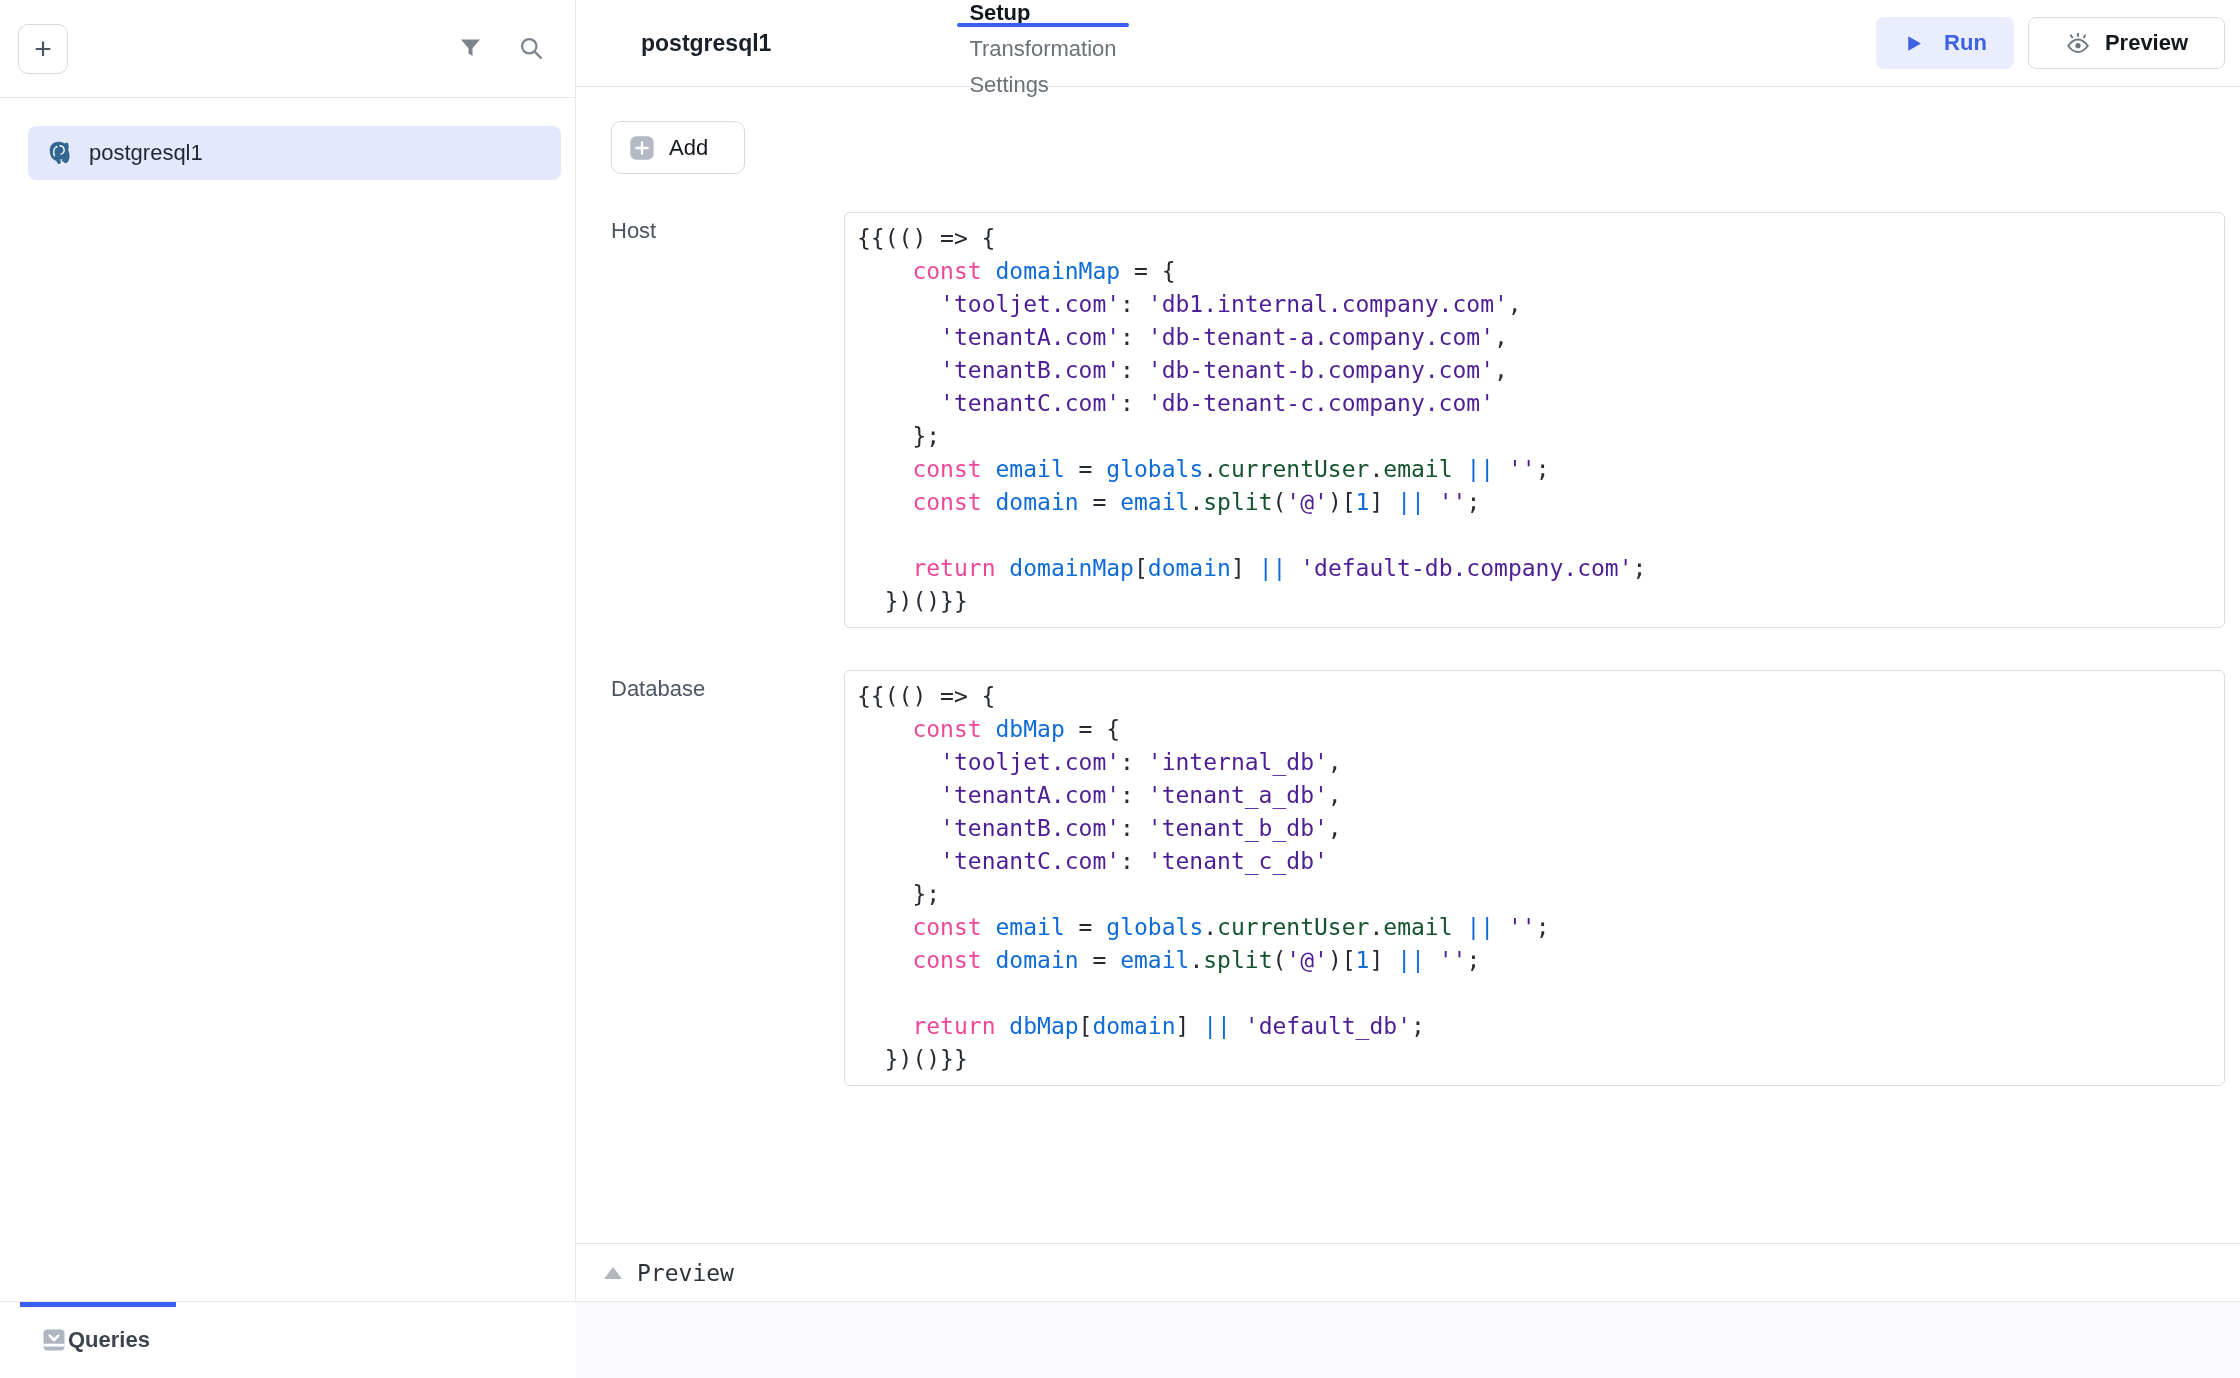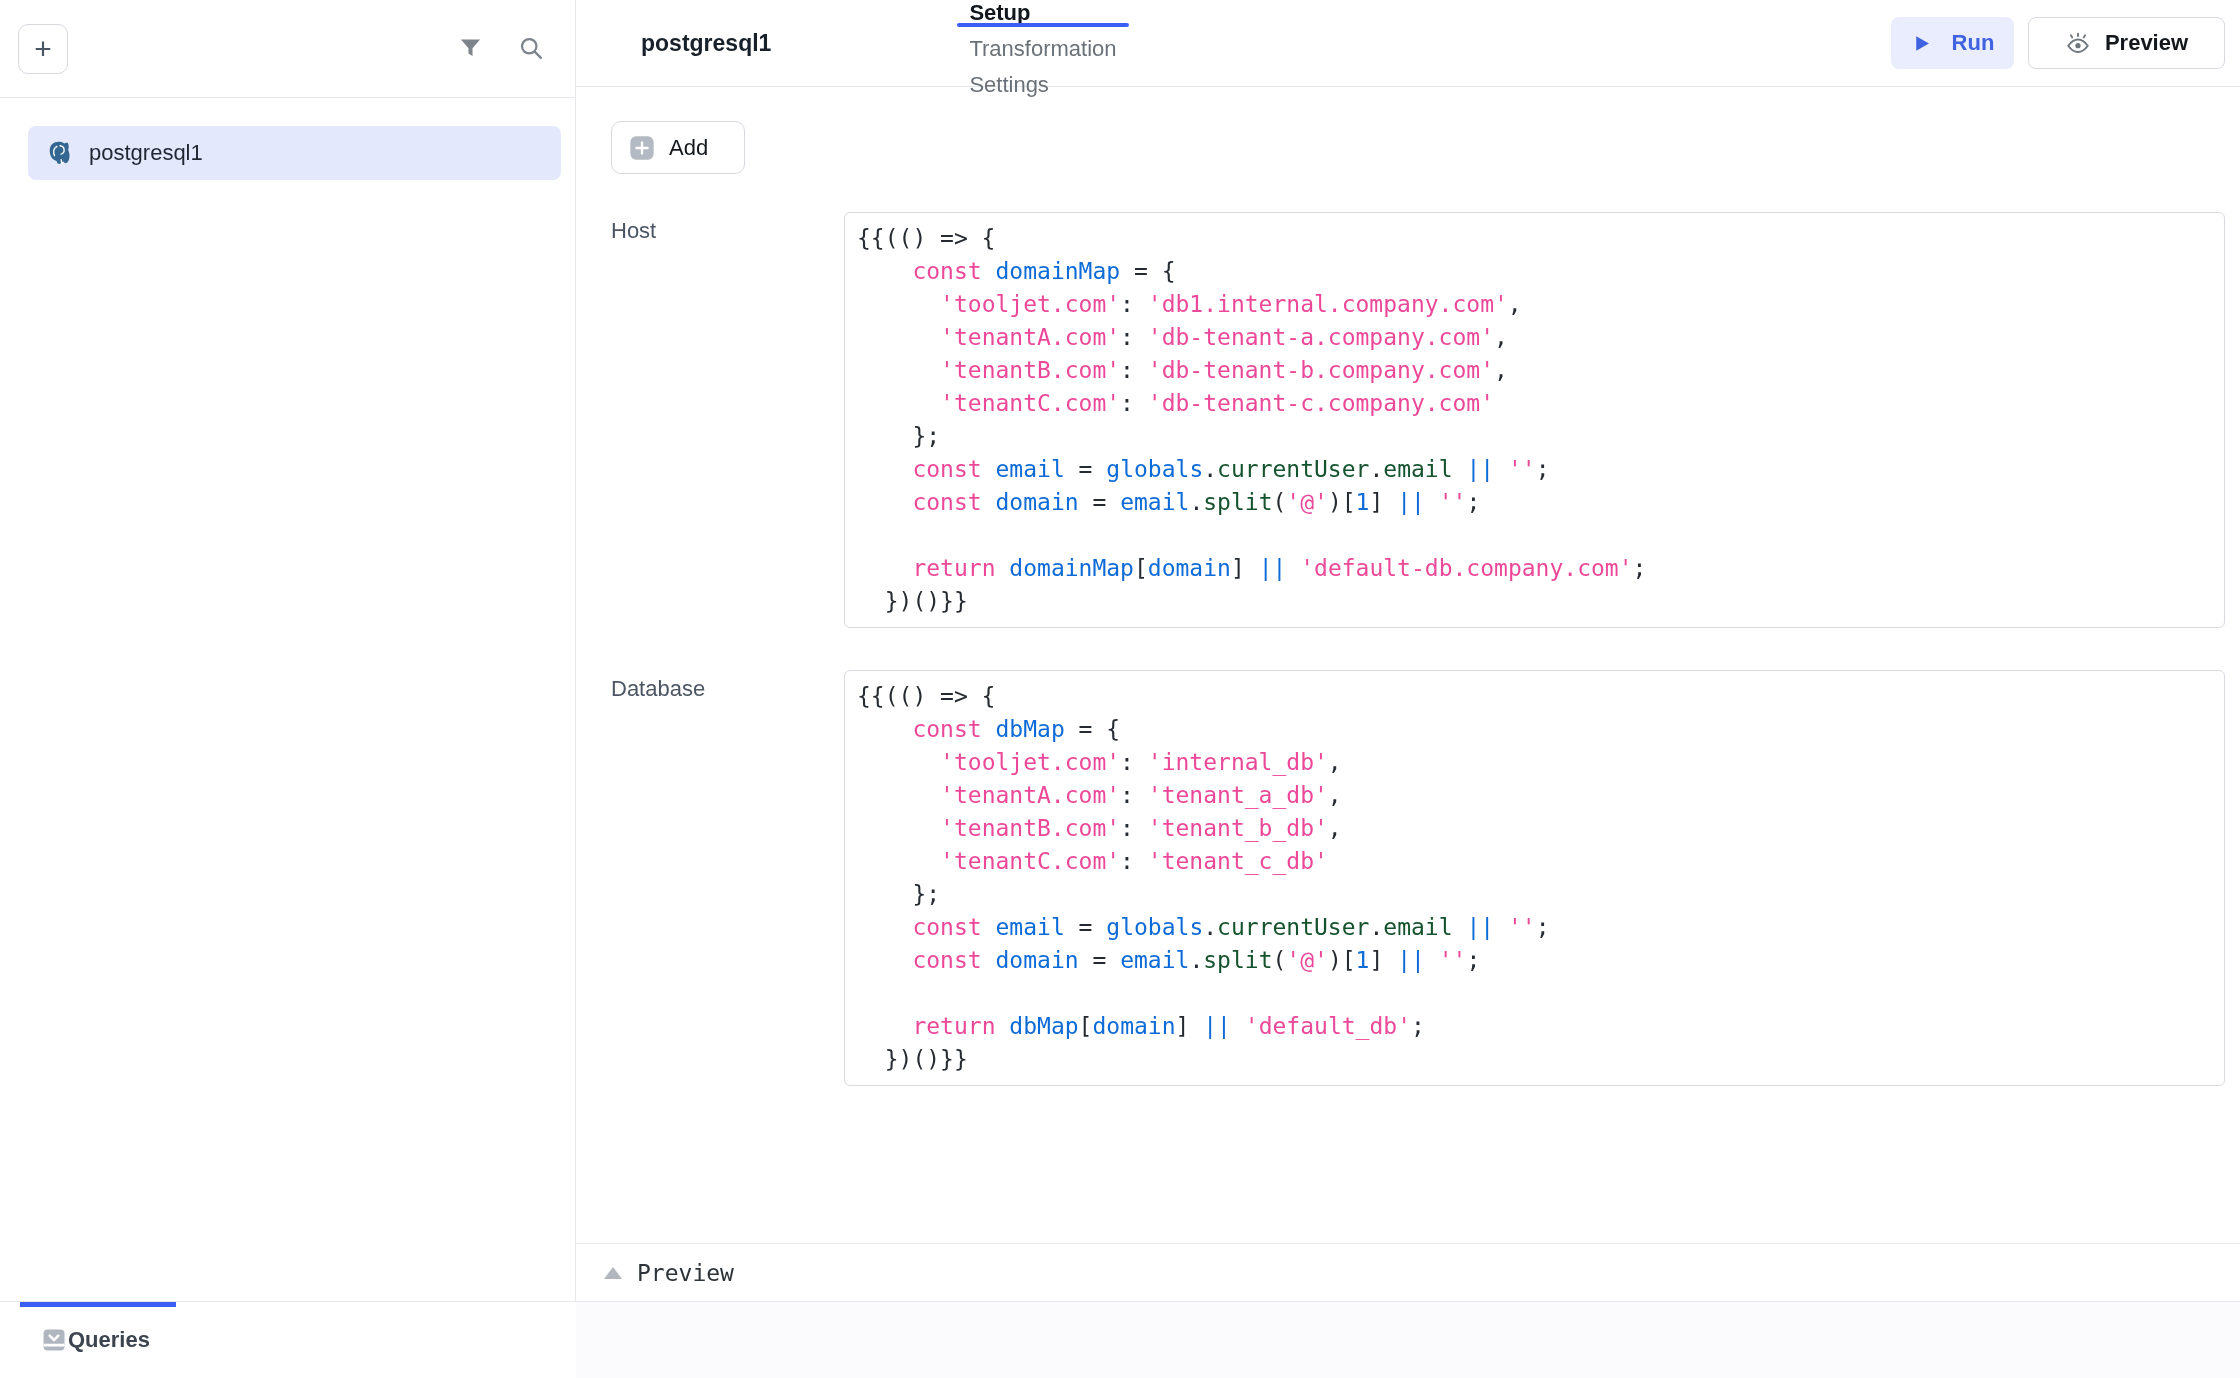--- a/index.html
+++ b/index.html
@@ -22,21 +22,21 @@
 
   
   .content { flex: 1; display: flex; flex-direction: column; min-width: 0; background: #fff; }
   .content-header { height: 87px; min-height: 87px; border-bottom: 1px solid #e6e8ec; display: flex; align-items: center; padding-right: 15px; }
   .q-title { margin-left: 65px; font-size: 23px; font-weight: 600; color: #18202a; white-space: nowrap; }
   .tabs { display: flex; align-items: stretch; height: 100%; margin-left: 186px; gap: 10px; flex-direction: column; }
   .tab { position: relative; display: flex; align-items: center; padding: 0 12px; font-size: 22px; color: #6a7178; cursor: pointer; white-space: nowrap; }
   .tab.active { color: #12171d; font-weight: 600; }
   .tab.active::after { content: ""; position: absolute; left: 0; right: 0; bottom: -1px; height: 4px; border-radius: 2px; background: #3b5ff5; }
   .header-actions { margin-left: auto; display: flex; gap: 14px; align-items: center; }
-  .btn-run { width: 123px; height: 52px; border: none; border-radius: 8px; background: #e9edfd; color: #3f62e0; font-size: 22px; font-weight: 600; display: flex; align-items: center; justify-content: center; gap: 20px; cursor: pointer; font-family: inherit; }
+  .btn-run { width: 138px; height: 52px; border: none; border-radius: 8px; background: #e9edfd; color: #3f62e0; font-size: 22px; font-weight: 600; display: flex; align-items: center; justify-content: center; gap: 20px; cursor: pointer; font-family: inherit; }
   .btn-preview { min-width: 197px; height: 52px; border: 1px solid #d6dade; border-radius: 8px; background: #fff; color: #14181d; font-size: 22px; font-weight: 600; display: flex; align-items: center; justify-content: center; gap: 14px; cursor: pointer; font-family: inherit; }
 
   
   .form { flex: 1; min-height: 0; padding: 34px 15px 0 35px; overflow: hidden; }
   .frow { display: flex; }
   .flabel { width: 233px; min-width: 233px; font-size: 22px; color: #4b5563; }
   .fcontrol { flex: 1; min-width: 0; }
   .row-parameters .flabel { padding-top: 13px; }
   .row-source { margin-top: 29px; }
   .row-source .flabel { padding-top: 16px; }
@@ -49,21 +49,21 @@
   .select { width: 1006px; max-width: 100%; height: 59px; border: 1px solid #d6dade; border-radius: 8px; background: #fff; display: flex; align-items: center; justify-content: space-between; padding: 0 20px 0 24px; font-size: 22px; color: #14181d; cursor: pointer; }
   .helper { margin-top: 13px; font-size: 21px; color: #434b55; }
   .helper a { color: #3358dc; text-decoration: underline; cursor: pointer; }
 
   .codeblock { width: 100%; border: 1px solid #d8dce0; border-radius: 6px; background: #fff; padding: 9px 12px; font-family: "DejaVu Sans Mono", monospace; font-size: 23px; line-height: 33px; white-space: pre; overflow: hidden; color: #262b31; }
   .cl { min-height: 33px; }
   .t-p { color: #262b31; }
   .t-k { color: #ec4899; }
   .t-v { color: #0d6bd8; }
   .t-f { color: #14532d; }
-  .t-s { color: #ec4899; text-align: right; }
+  .t-s { color: #4c1d95; text-align: right; }
   .t-o { color: #0d6bd8; }
   .t-n { color: #0d6bd8; }
 
   
   .preview-bar { height: 58px; min-height: 58px; border-top: 1px solid #e6e8ec; display: flex; align-items: center; gap: 15px; padding-left: 28px; background: #fff; cursor: pointer; }
   .pv-caret { width: 0; height: 0; border-left: 9px solid transparent; border-right: 9px solid transparent; border-bottom: 12px solid #b2b7bd; }
   .pv-label { font-family: "DejaVu Sans Mono", monospace; font-size: 23px; color: #2d3338; }
 
   
   .footer { height: 77px; min-height: 77px; border-top: 1px solid #e6e8ec; display: flex; position: relative; }

